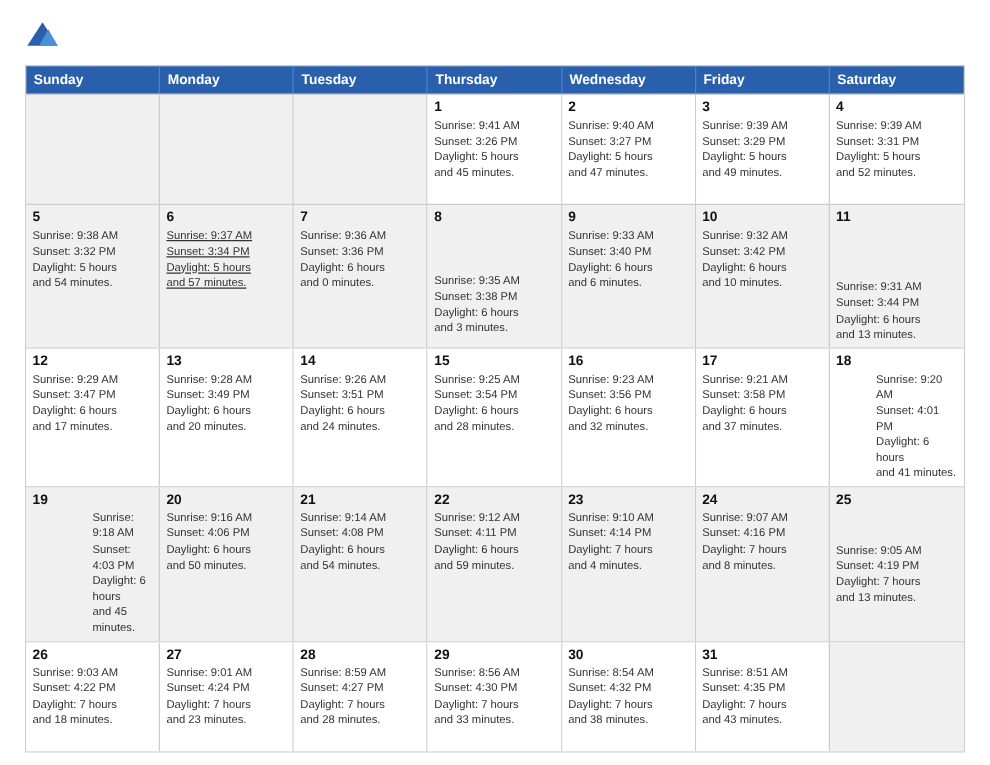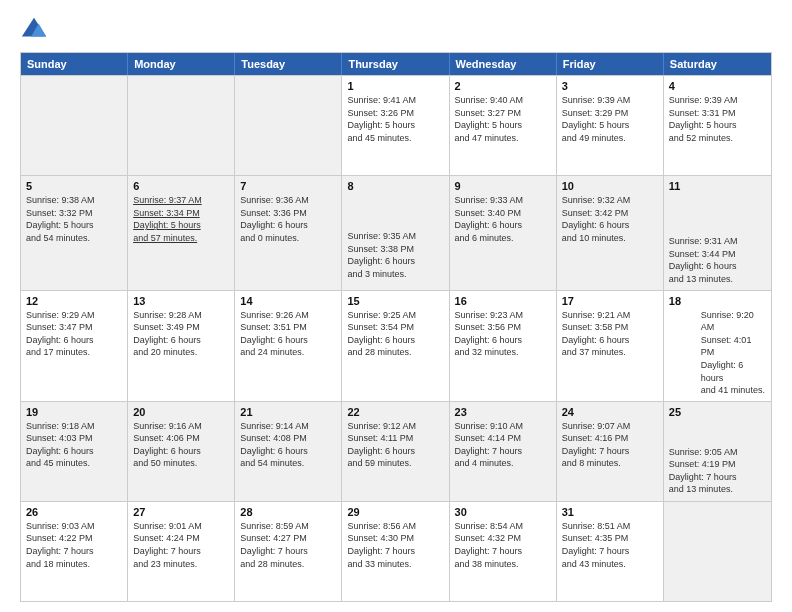--- a/index.html
+++ b/index.html
@@ -271,21 +271,21 @@
             <div class="day-num">18</div>
             <div class="day-info" style="white-space: pre-line; margin-left: 32px;">Sunrise: 9:20 AM
 Sunset: 4:01 PM
 Daylight: 6 hours
 and 41 minutes.</div>
           </div>
         </div>
         <div class="cal-row">
           <div class="cal-cell shaded">
             <div class="day-num">19</div>
-            <div class="day-info" style="white-space: pre-line;">Sunrise: 9:18 AM
+            <div class="day-info" style="white-space: pre-line; margin-left: 48px;">Sunrise: 9:18 AM
 Sunset: 4:03 PM
 Daylight: 6 hours
 and 45 minutes.</div>
           </div>
           <div class="cal-cell shaded">
             <div class="day-num">20</div>
             <div class="day-info" style="white-space: pre-line;">Sunrise: 9:16 AM
 Sunset: 4:06 PM
 Daylight: 6 hours
 and 50 minutes.</div>

